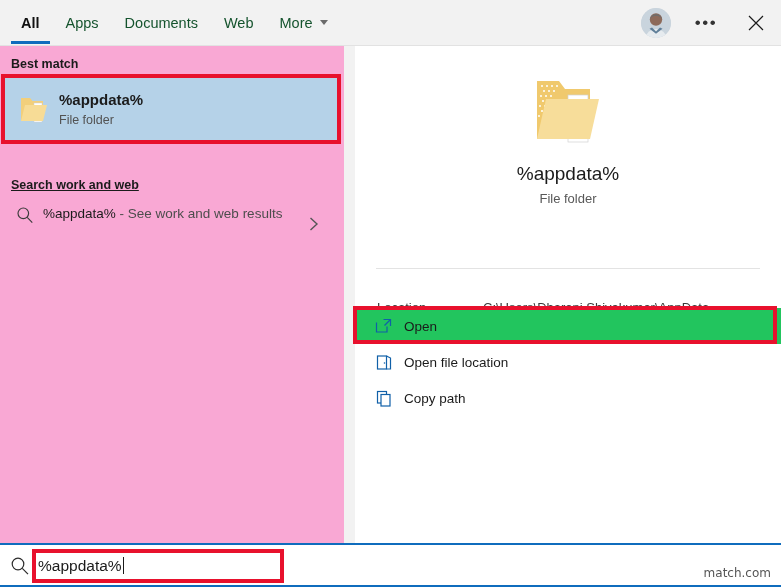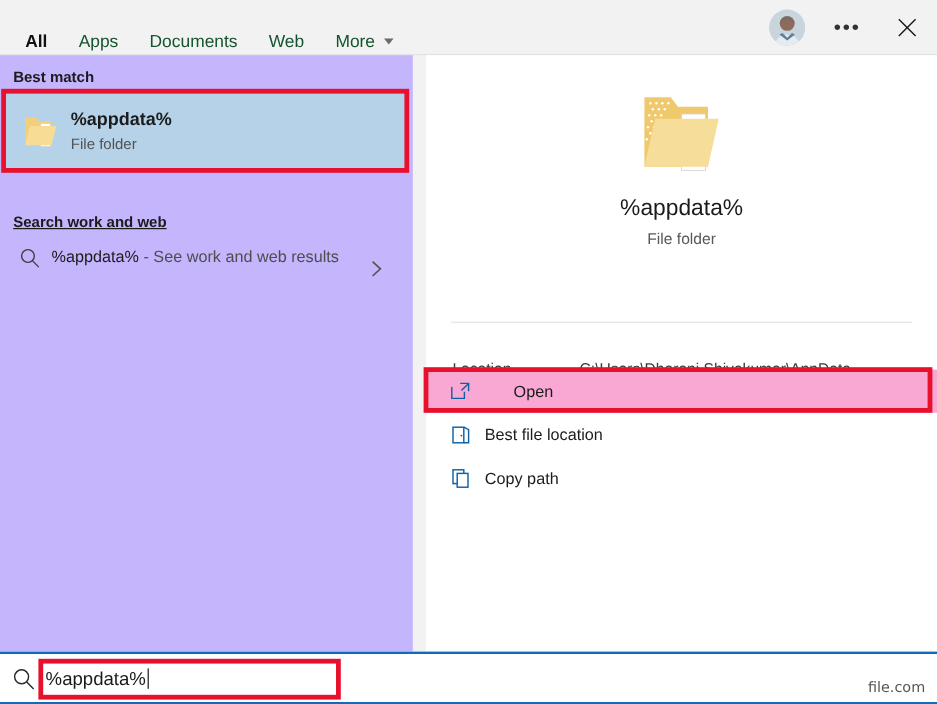--- a/index.html
+++ b/index.html
@@ -28,21 +28,21 @@
   .header {
     position: absolute;
     left: 0; top: 0;
     width: 781px;
     height: 45px;
     background: #f2f2f2;
     border-bottom: 1px solid #e2e2e2;
   }
   .tabs {
     position: absolute;
-    left: 8px; top: 12px;
+    left: 8px; top: 0;
     height: 45px;
     display: flex;
     align-items: center;
   }
   .tab {
     position: relative;
     height: 45px;
     display: flex;
     align-items: center;
     padding: 0 13px;
@@ -100,21 +100,21 @@
     display: flex; align-items: center; justify-content: center;
     margin-right: 2px;
   }
 
   
   .left-col {
     position: absolute;
     left: 0; top: 46px;
     width: 344px;
     height: 497px;
-    background: #c4b5fd;
+    background: #f9a8d4;
   }
   .section-label {
     font-size: 12.5px;
     font-weight: bold;
     color: #1b1b1b;
     padding-left: 11px;
   }
   .lbl-best   { position: absolute; left: 0; top: 11px; }
   .lbl-web    { position: absolute; left: 0; top: 132px; text-decoration: underline; }
 
@@ -257,21 +257,21 @@
     top: 258px;
   }
   .action-item {
     position: relative;
     height: 36px;
     display: flex;
     align-items: center;
     font-size: 13.5px;
     color: #1b1b1b;
   }
-  .action-item.hovered { background: #f9a8d4; gap: 24px; }
+  .action-item.hovered { background: #22c55e; }
   .action-icon {
     width: 40px;
     margin-left: 9px;
     display: flex;
     justify-content: center;
     align-items: center;
   }
 
   
   .annot-open {
@@ -491,21 +491,21 @@
       </div>
 
       <div class="action-item">
         <div class="action-icon">
           <svg width="16" height="17" viewBox="0 0 16 17">
             <rect x="1.5" y="2" width="9" height="13" stroke="#1060a8" stroke-width="1.2" fill="none"></rect>
             <path d="M10.5 2 L14.5 4 L14.5 15 L10.5 15" stroke="#1060a8" stroke-width="1.2" fill="none"></path>
             <circle cx="8.5" cy="9" r="0.8" fill="#1060a8"></circle>
           </svg>
         </div>
-        <span>Best file location</span>
+        <span>Open file location</span>
       </div>
 
       <div class="action-item">
         <div class="action-icon">
           <svg width="16" height="17" viewBox="0 0 16 17">
             <rect x="1.5" y="1.5" width="9" height="11.5" stroke="#1060a8" stroke-width="1.2" fill="none"></rect>
             <rect x="5" y="4.5" width="9" height="11.5" stroke="#1060a8" stroke-width="1.2" fill="#ffffff"></rect>
           </svg>
         </div>
         <span>Copy path</span>
@@ -522,13 +522,13 @@
       <circle cx="8" cy="8" r="5.8" stroke="#2b2b2b" stroke-width="1.2" fill="none"></circle>
       <line x1="12.3" y1="12.4" x2="18" y2="18.2" stroke="#2b2b2b" stroke-width="1.2"></line>
     </svg>
   </div>
   <div class="search-input-text" placeholder="Type here to search">
     <span>%appdata%</span><span class="caret-bar"></span>
   </div>
 </div>
 <div class="annot-search"></div>
 
-<div class="watermark">file.com</div>
+<div class="watermark">match.com</div>
 
 </body></html>

